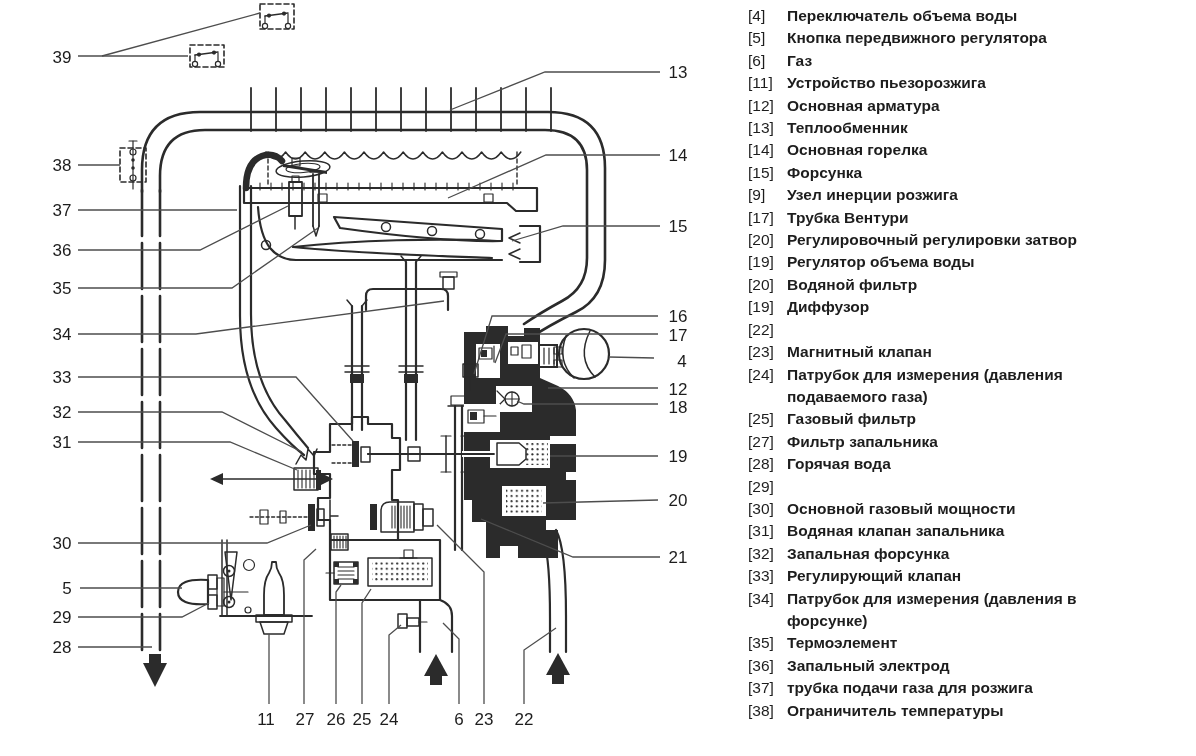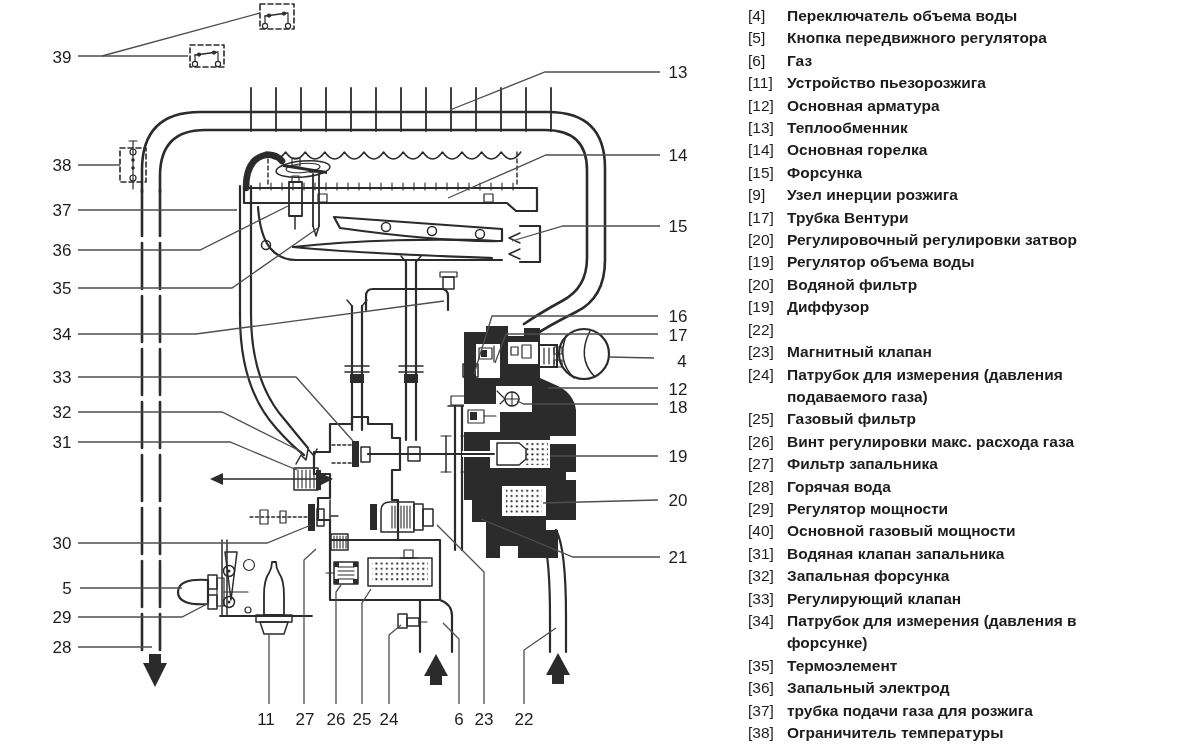--- a/index.html
+++ b/index.html
@@ -527,37 +527,32 @@
       </div>
       <div class="legend-row">
         <span class="legend-num">[24]</span>
         <span class="legend-text">Патрубок для измерения (давления подаваемого газа)</span>
       </div>
       <div class="legend-row">
         <span class="legend-num">[25]</span>
         <span class="legend-text">Газовый фильтр</span>
       </div>
       <div class="legend-row">
-        <span class="legend-num">[26]</span>
-        <span class="legend-text">Винт регулировки макс. расхода газа</span>
-      </div>
-      <div class="legend-row">
         <span class="legend-num">[27]</span>
         <span class="legend-text">Фильтр запальника</span>
       </div>
       <div class="legend-row">
         <span class="legend-num">[28]</span>
         <span class="legend-text">Горячая вода</span>
       </div>
       <div class="legend-row">
         <span class="legend-num">[29]</span>
-        <span class="legend-text">Регулятор мощности</span>
-      </div>
-      <div class="legend-row">
-        <span class="legend-num">[40]</span>
+      </div>
+      <div class="legend-row">
+        <span class="legend-num">[30]</span>
         <span class="legend-text">Основной газовый мощности</span>
       </div>
       <div class="legend-row">
         <span class="legend-num">[31]</span>
         <span class="legend-text">Водяная клапан запальника</span>
       </div>
       <div class="legend-row">
         <span class="legend-num">[32]</span>
         <span class="legend-text">Запальная форсунка</span>
       </div>

